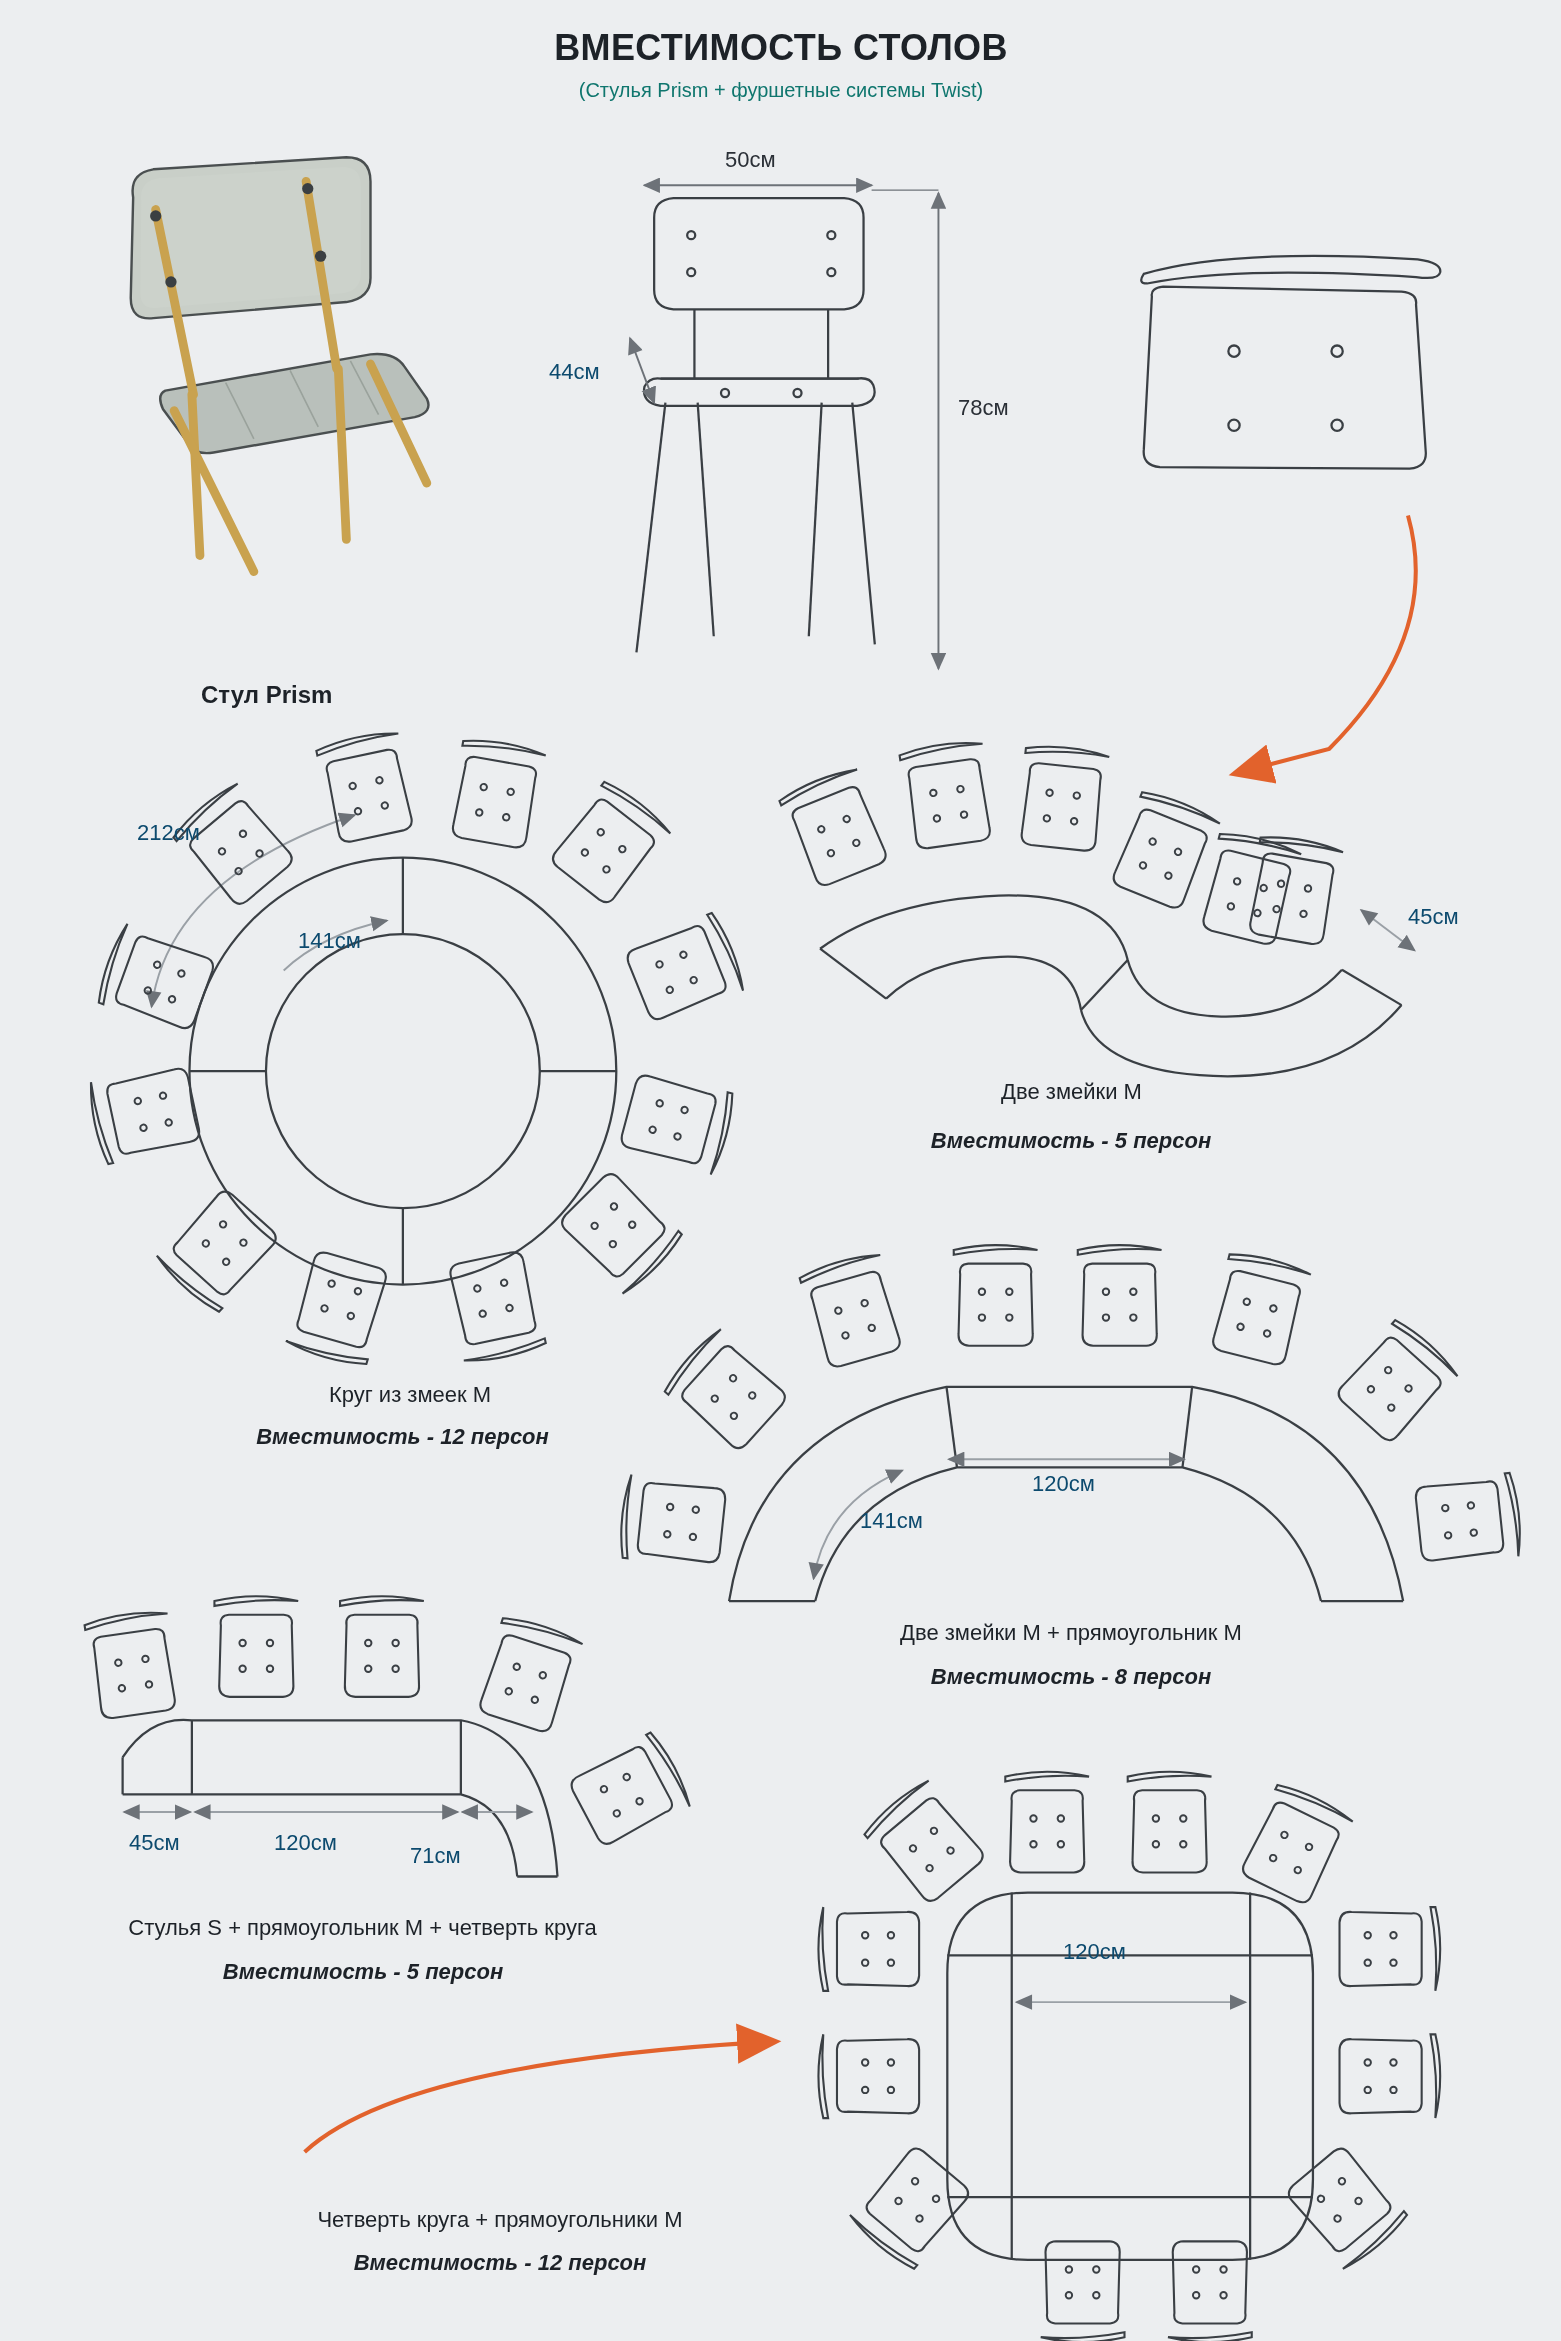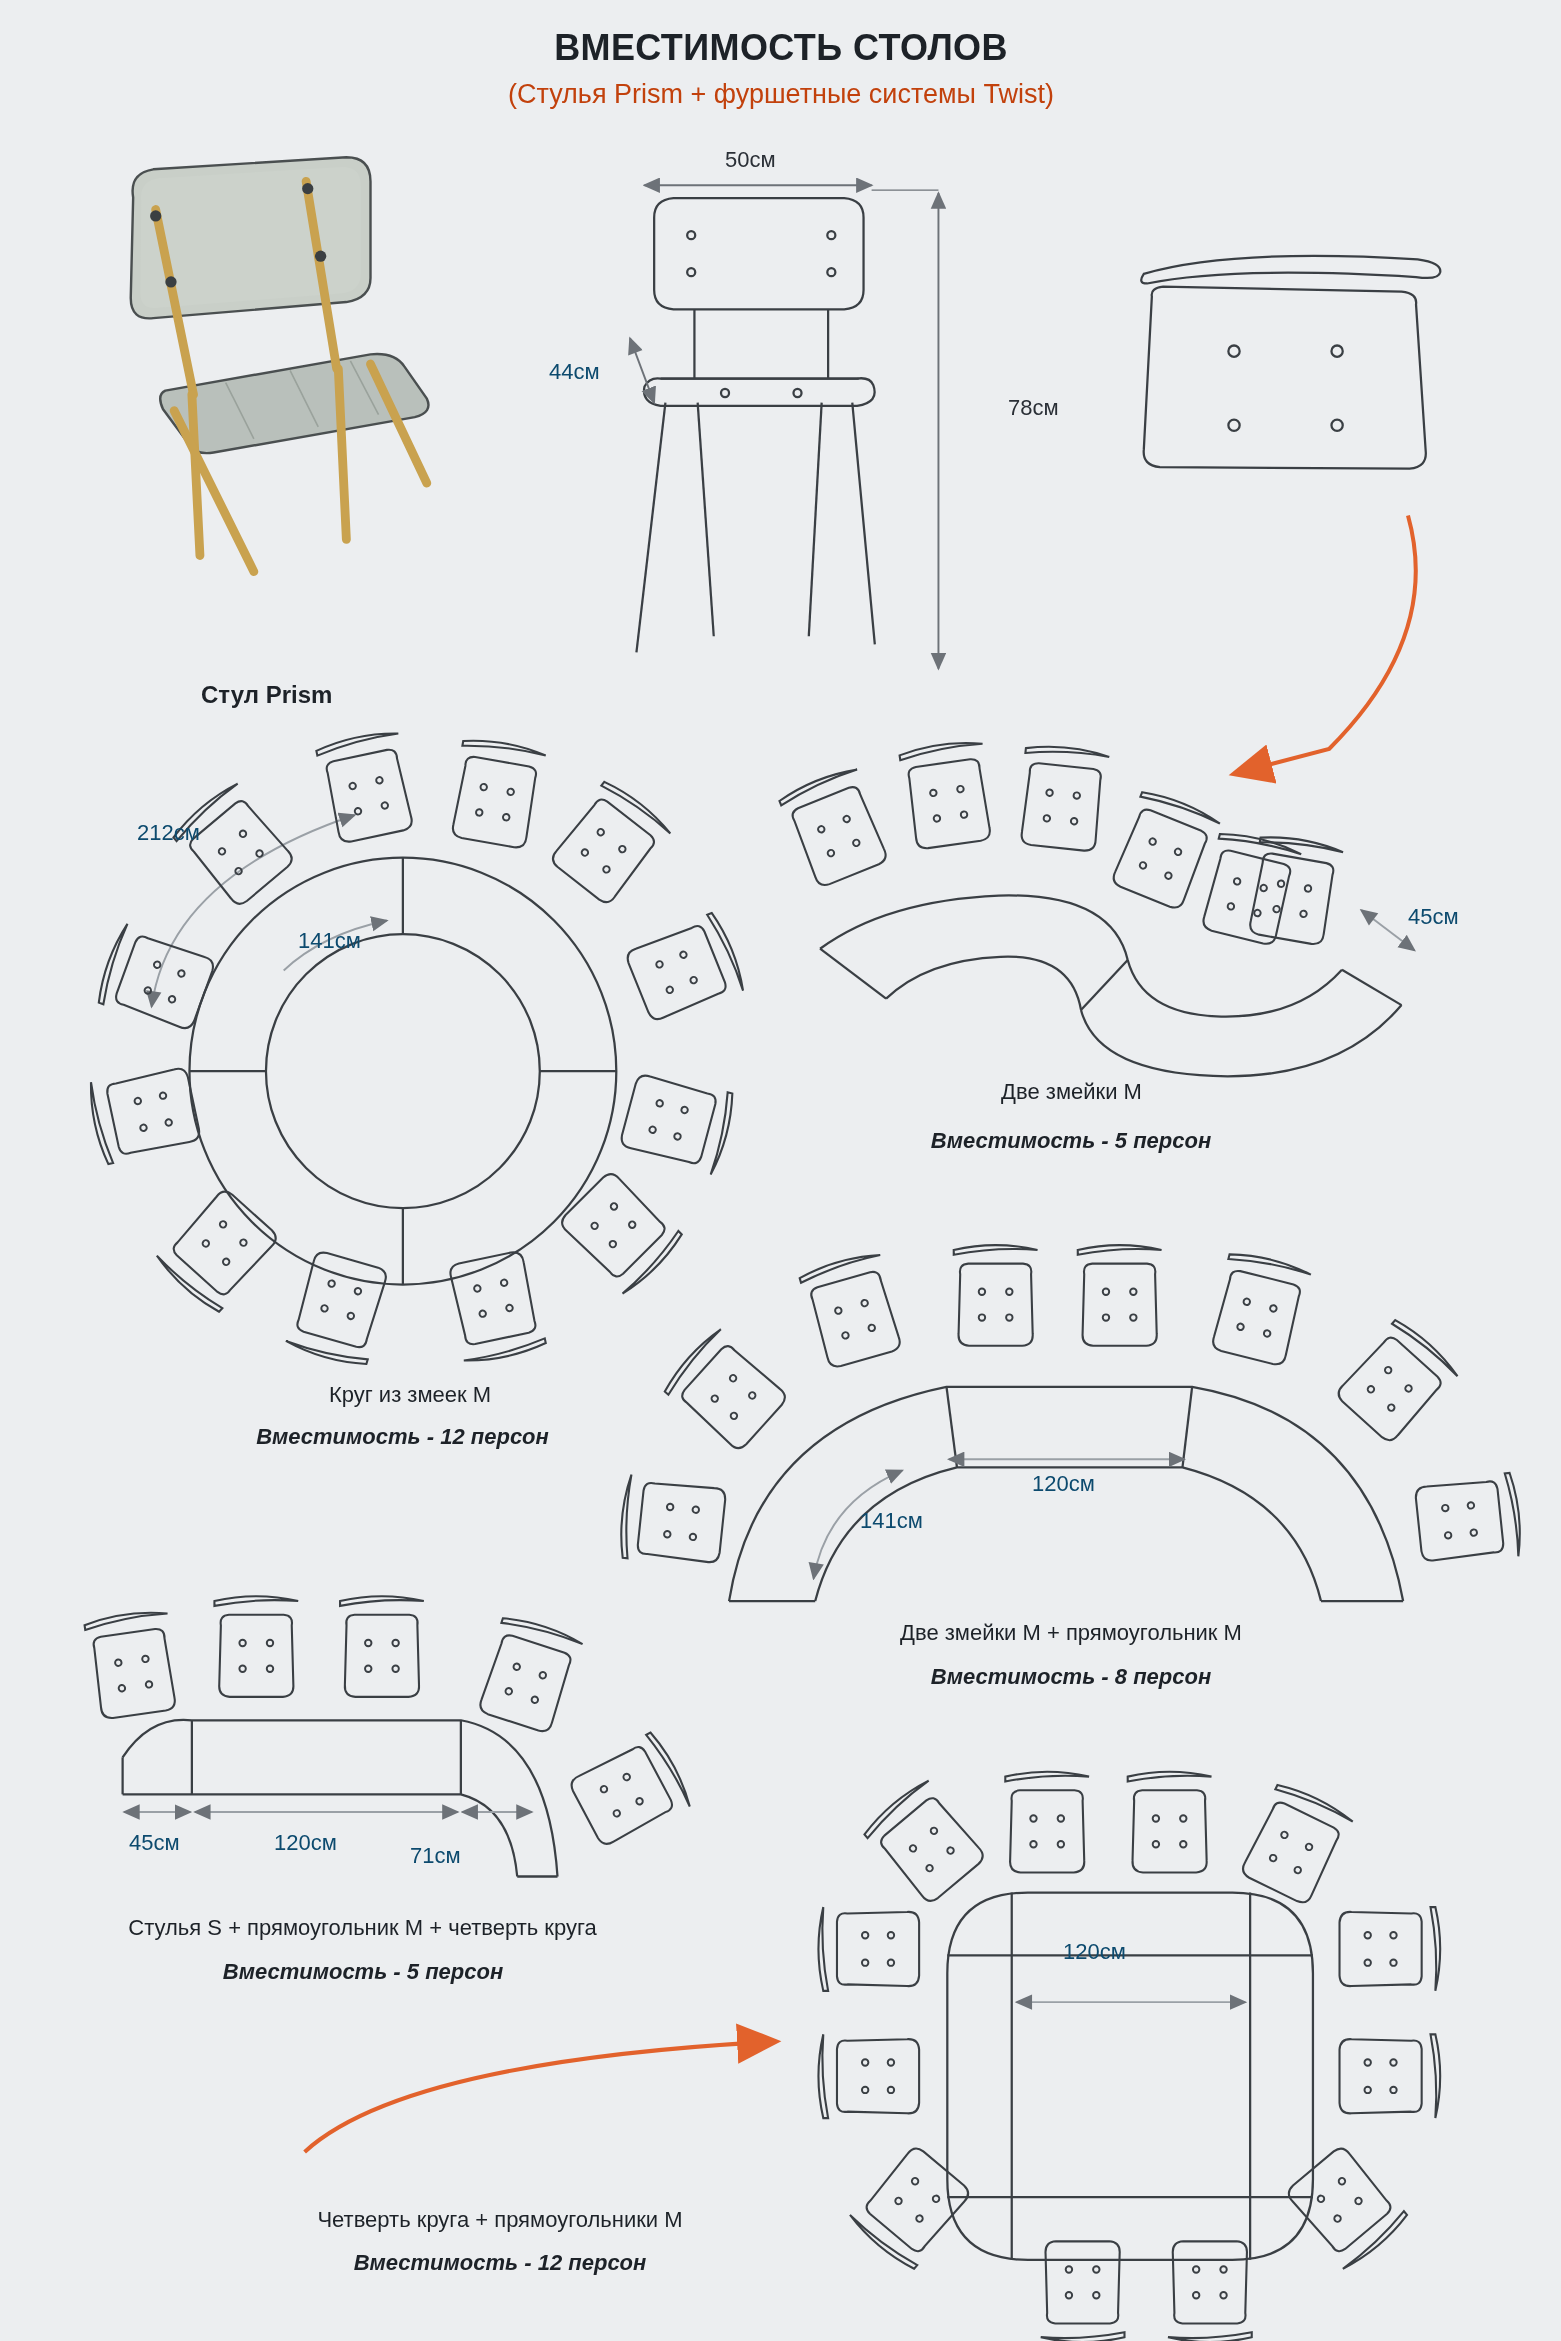--- a/index.html
+++ b/index.html
@@ -31,22 +31,22 @@
     font-weight: bold;
     letter-spacing: 0.4px;
     color: #1d2228;
   }
   .subtitle {
     position: absolute;
     top: 79px;
     left: 0;
     width: 100%;
     text-align: center;
-    font-size: 27px;
-    color: #c2410c;
+    font-size: 20px;
+    color: #0f766e;
   }
   .cap {
     position: absolute;
     text-align: center;
     font-size: 22px;
     color: #1d2228;
     white-space: nowrap;
   }
   .cap.bold {
     font-weight: bold;
@@ -395,21 +395,21 @@
           <use href="#chairTop"></use>
         </g>
       <g transform="translate(1158,2298) rotate(320)">
           <use href="#chairTop"></use>
         </g>
     </g>
   </svg>
 
   <div class="dim dark" style="left:725px; top:147px;">50см</div>
   <div class="dim" style="left:549px; top:359px;">44см</div>
-  <div class="dim dark" style="left:1008px; top:395px;text-align:right;">78см</div>
+  <div class="dim dark" style="left:958px; top:395px;text-align:right;">78см</div>
 
   <div class="dim" style="left:137px; top:820px;">212см</div>
   <div class="dim" style="left:298px; top:928px;">141см</div>
 
   <div class="dim" style="left:1408px; top:904px;">45см</div>
 
   <div class="dim" style="left:860px; top:1508px;">141см</div>
   <div class="dim" style="left:1032px; top:1471px;">120см</div>
 
   <div class="dim" style="left:129px; top:1830px;">45см</div>

